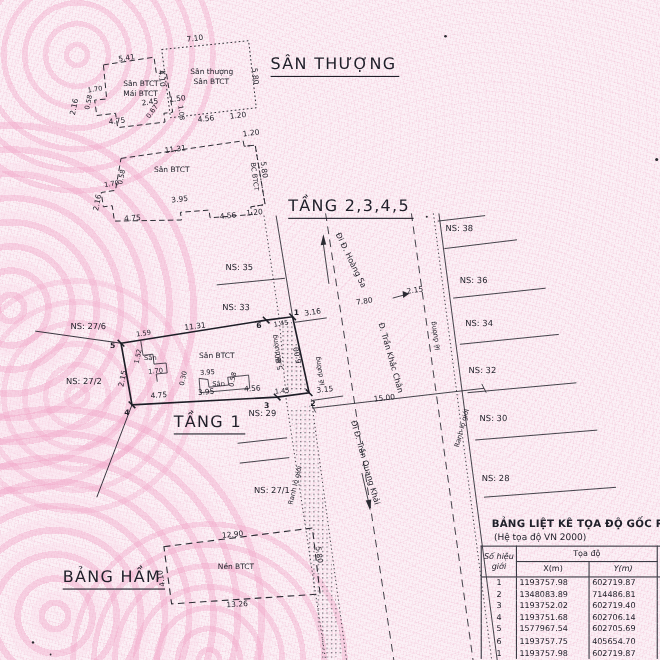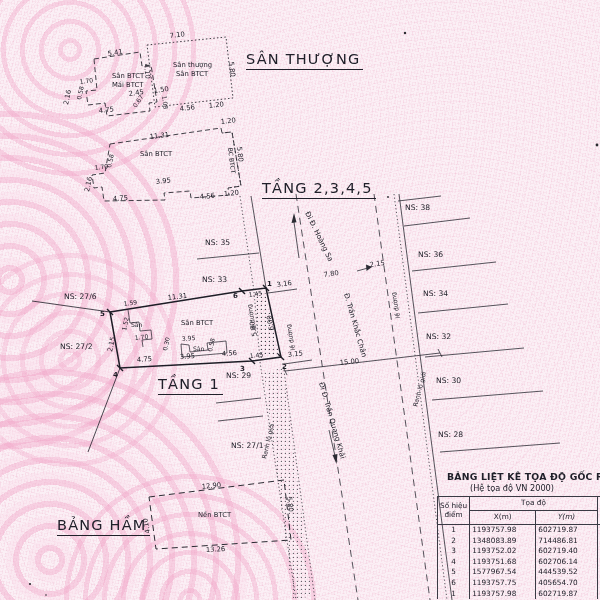--- a/index.html
+++ b/index.html
@@ -20,21 +20,21 @@
   svg text{fill:#1d1d26;font-family:"DejaVu Sans","Liberation Sans",sans-serif;}
   .d{font-size:6.8px;}
   .tt{font-size:6.1px;}
   .pl{font-size:6.8px;}
   .ns{font-size:7.6px;}
   .rd{font-size:7.2px;}
   .pt{font-size:7px;font-weight:bold;}
   .t-title{position:absolute;font-size:14.5px;letter-spacing:1.2px;border-bottom:1.4px solid #20202a;padding:0 3px 2px 0;white-space:nowrap;}
   #coordtable{position:absolute;left:437px;top:471px;width:210px;}
   #coordtable .ct-title{font-size:9.3px;font-weight:bold;letter-spacing:0.2px;padding-left:10px;white-space:nowrap;}
-  #coordtable .ct-sub{font-size:8.2px;text-align:center;width:150px;margin-top:1px;}
+  #coordtable .ct-sub{font-size:8.2px;width:150px;margin-top:1px;margin-left:12px;}
   #coordtable table{border-collapse:collapse;margin-top:3px;table-layout:fixed;}
   #coordtable th,#coordtable td{border:0.9px solid #3a3a44;font-size:7.3px;font-weight:normal;
      padding:0 2px;line-height:1.15;overflow:hidden;white-space:nowrap;}
   #coordtable td{border-top:none;border-bottom:none;height:10.6px;}
   #coordtable tr.hd1 th,#coordtable tr.hd2 th{height:13px;text-align:center;}
   #coordtable .num{text-align:right;padding-right:19px;}
   #coordtable .ctr{text-align:center;}
 </style>
 </head>
 <body>
@@ -231,21 +231,21 @@
   <div class="t-title" style="left:262px;top:136px;margin-top:44px;">TẦNG 2,3,4,5</div>
   <div class="t-title" style="left:126px;top:376px;margin-left:32px;">TẦNG 1</div>
   <div class="t-title" style="left:57px;top:517px;">BẢNG HẦM</div>
 
   <div id="coordtable">
     <div class="ct-title">BẢNG LIỆT KÊ TỌA ĐỘ GỐC RANH</div>
     <div class="ct-sub">(Hệ tọa độ VN 2000)</div>
     <table>
       <tbody>
           <tr class="hd1">
-        <th style="width:26px;" rowspan="2"><span>Số hiệu</span><br><span>điểm</span></th>
+        <th style="width:26px;font-style:italic;" rowspan="2"><span>Số hiệu</span><br><span>giới</span></th>
         <th colspan="2">Tọa độ</th>
         <th style="width:38px;" rowspan="2">Cạnh</th>
       </tr>
       <tr class="hd2">
         <th style="width:60px;">X(m)</th>
         <th style="width:47px;font-style:italic;">Y(m)</th>
       </tr>
       <tr>
             <td class="ctr">1</td>
             <td class="num">1193757.98</td>
@@ -266,21 +266,21 @@
           </tr>
       <tr>
             <td class="ctr">4</td>
             <td class="num">1193751.68</td>
             <td class="num">602706.14</td>
             <td class="ctr">4</td>
           </tr>
       <tr>
             <td class="ctr">5</td>
             <td class="num">1577967.54</td>
-            <td class="num">444539.52</td>
+            <td class="num">602705.69</td>
             <td class="ctr">12</td>
           </tr>
       <tr>
             <td class="ctr">6</td>
             <td class="num">1193757.75</td>
             <td class="num">405654.70</td>
             <td class="ctr">1</td>
           </tr>
       <tr>
             <td class="ctr">1</td>

